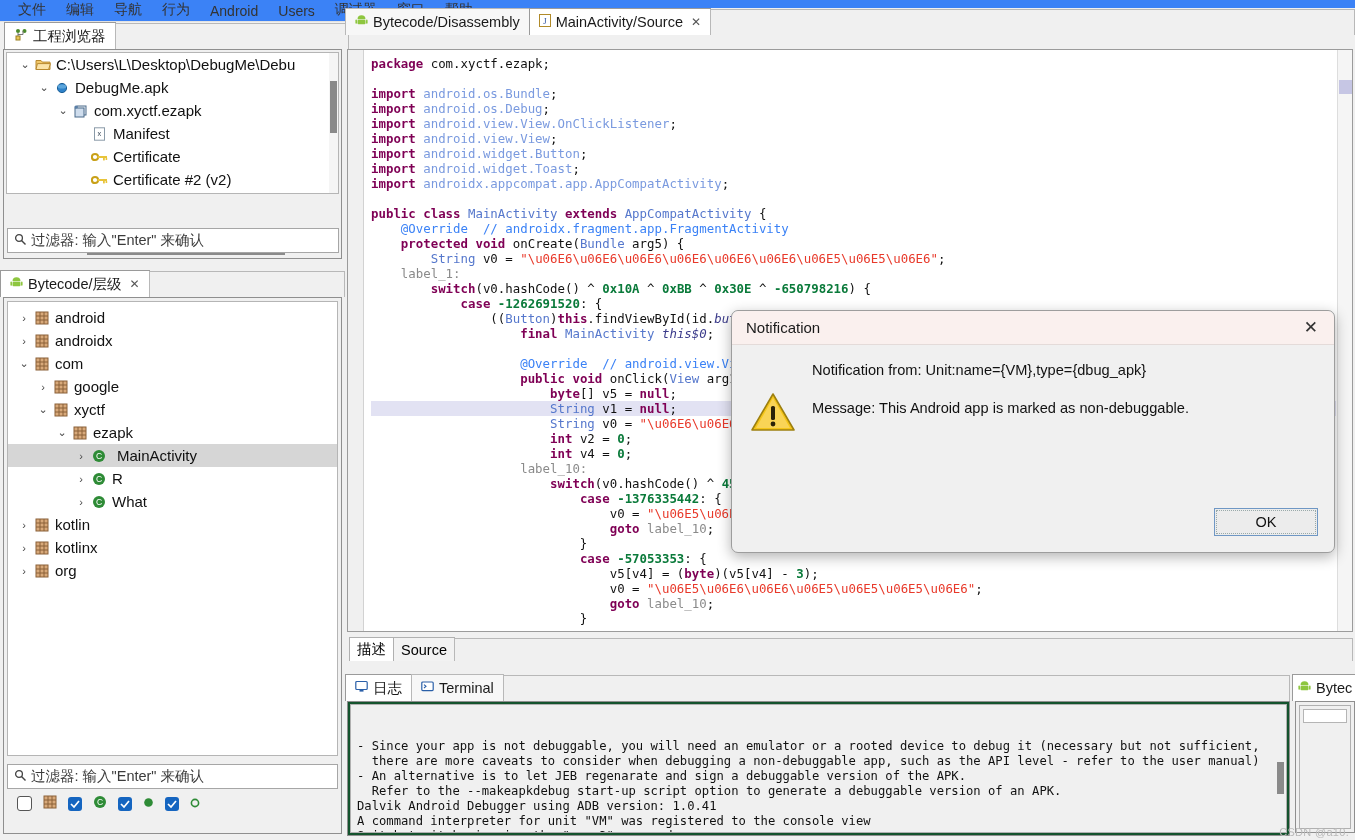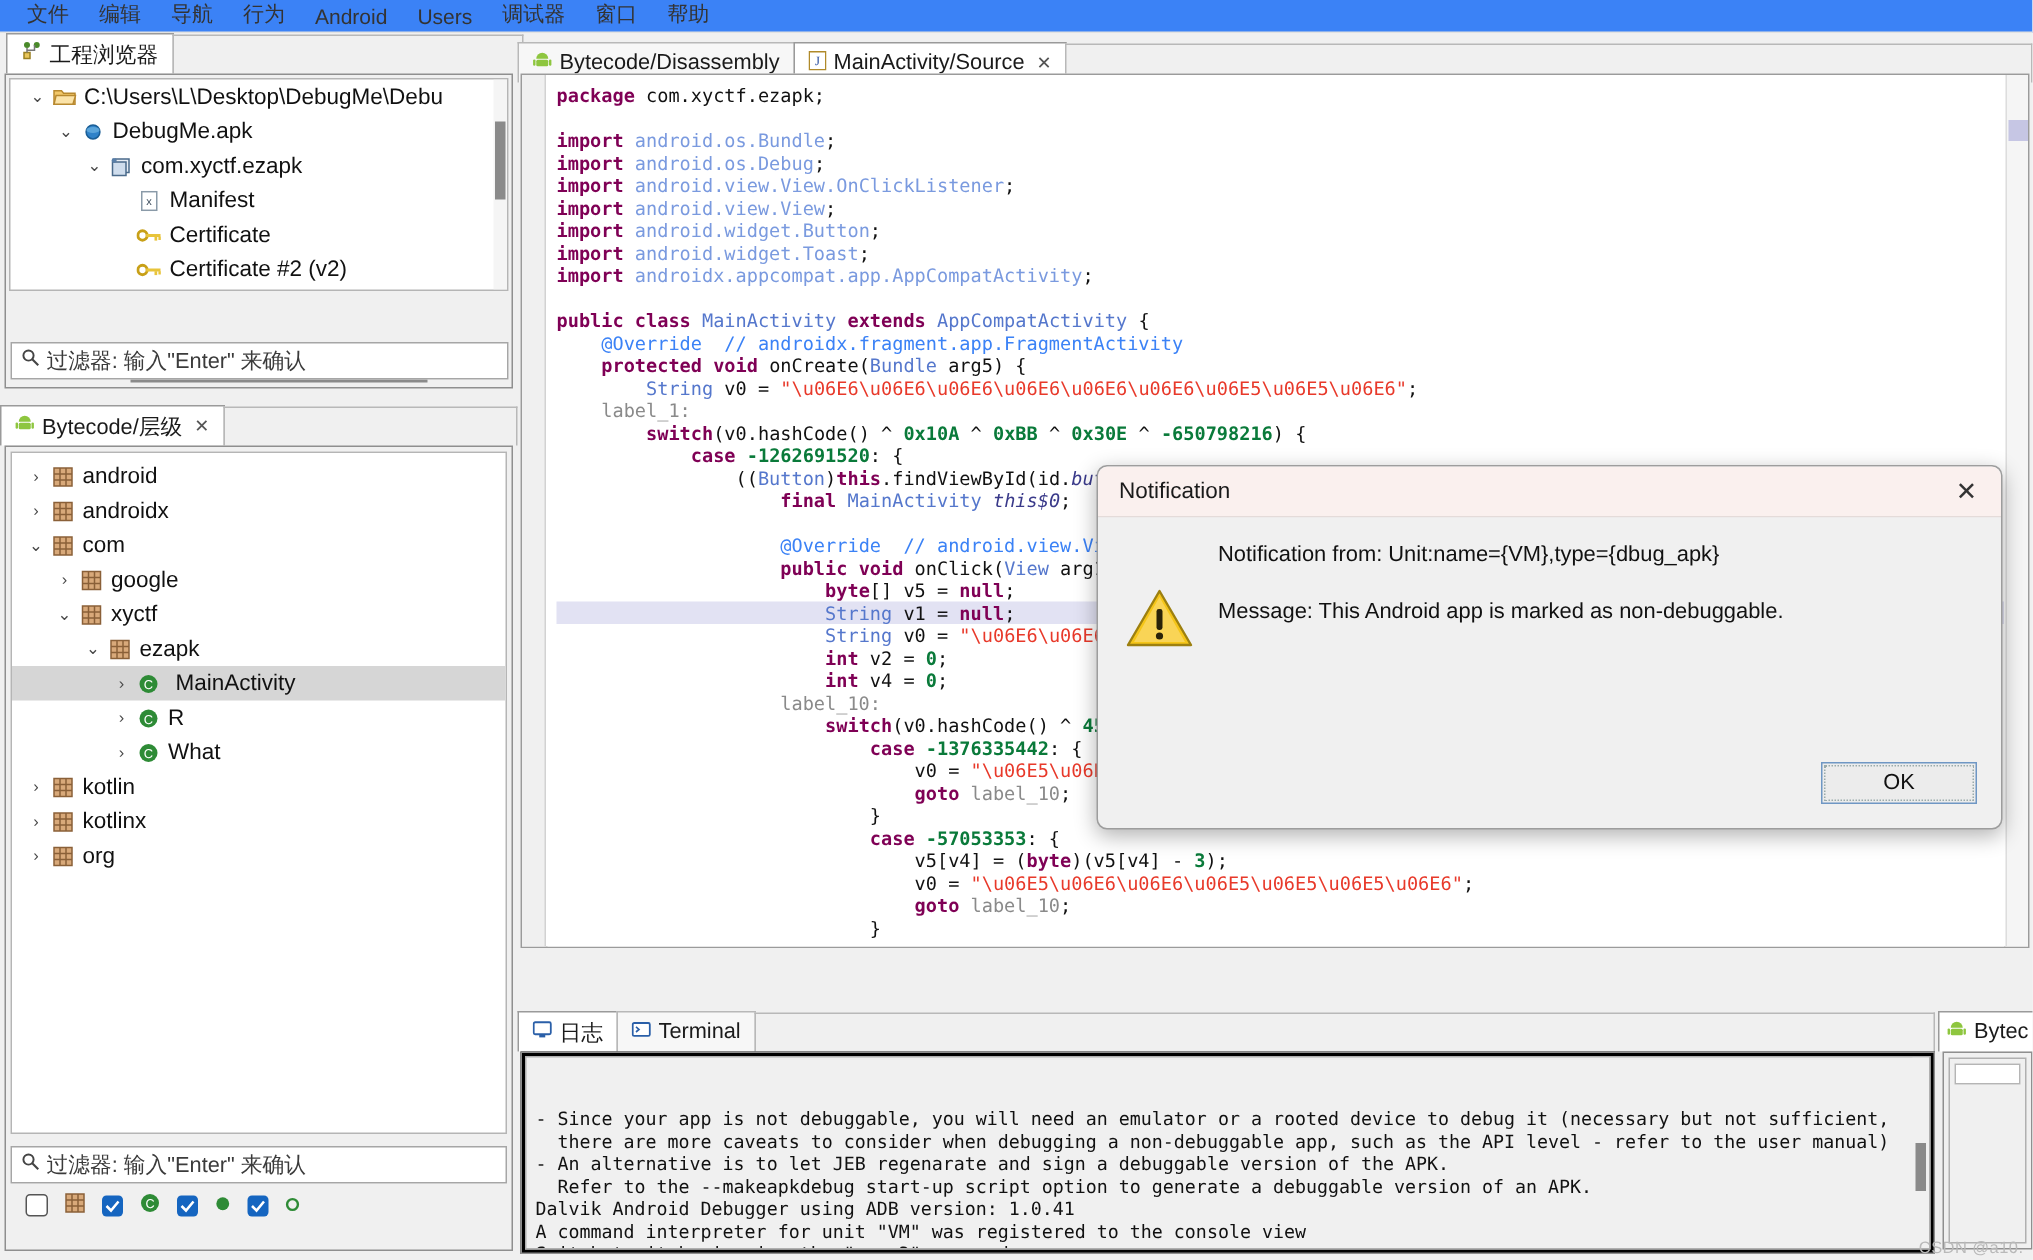--- a/index.html
+++ b/index.html
@@ -86,21 +86,21 @@
     position: absolute; left: 3px; top: 297px; width: 339px; height: 537px;
     background: #f0f0f0; border: 1px solid #8f8f8f; padding: 3px;
   }
   #hier-tree {
     width: 100%; height: 455px; background: #fff; border: 1px solid #b5b5b5;
     overflow: hidden; padding-top: 4px;
   }
   .check-row { display: flex; align-items: center; gap: 11px; padding: 6px 0 0 10px; }
 
   
-  #edit-tab { left: 345px; top: 28px; width: 1010px; }
+  #edit-tab { left: 345px; top: 8px; width: 1010px; }
   #edit-outer {
     position: absolute; left: 347px; top: 49px; width: 1006px; height: 583px;
     background: #fff; border: 1px solid #9b9b9b;
   }
   #gutter {
     position: absolute; left: 0; top: 0; width: 16px; height: 100%;
     background: #f0f0f0; border-right: 1px solid #d2d2d2;
   }
   #code {
     position: absolute; left: 17px; top: 0; right: 16px; bottom: 0;
@@ -130,21 +130,21 @@
     height: 24px; display: flex; align-items: center; padding: 0 7px;
     font-size: 14.5px; border: 1px solid #b0b0b0; border-bottom: none;
     background: #f2f2f2; margin-right: -1px; white-space: nowrap;
   }
   .subtab.active { background: #fff; }
 
   
   #log-tab { left: 345px; top: 674px; width: 945px; }
   #log-outer {
     position: absolute; left: 347px; top: 701px; width: 943px; height: 135px;
-    background: #000000; border: 1px solid #8f8f8f; padding: 2px;
+    background: #14532d; border: 1px solid #8f8f8f; padding: 2px;
   }
   #log-inner {
     position: relative; width: 100%; height: 100%;
     background: #f0f0f0; border: 1px solid #b0b0b0;
     font-family: "DejaVu Sans Mono", monospace;
     font-size: 12.2px; line-height: 15px;
     padding: 4px 6px; white-space: pre; overflow: hidden; color: #111;
   }
   #log-vsb { position: absolute; right: 0; top: 0; width: 11px; height: 100%; background: #f0f0f0; }
   #log-vsb .thumb { position: absolute; left: 2px; top: 57px; width: 7px; height: 32px; background: #8a8a8a; }
@@ -560,20 +560,25 @@
   </div>
 
   <div id="edit-outer">
     <div id="gutter"></div>
     <div id="code"><div class="cl"><span class="kw">package</span><span class="plain"> com.xyctf.ezapk;</span></div><div class="cl">&nbsp;</div><div class="cl"><span class="kw">import</span><span class="typ2"> android.os.Bundle</span><span class="plain">;</span></div><div class="cl"><span class="kw">import</span><span class="typ2"> android.os.Debug</span><span class="plain">;</span></div><div class="cl"><span class="kw">import</span><span class="typ2"> android.view.View.OnClickListener</span><span class="plain">;</span></div><div class="cl"><span class="kw">import</span><span class="typ2"> android.view.View</span><span class="plain">;</span></div><div class="cl"><span class="kw">import</span><span class="typ2"> android.widget.Button</span><span class="plain">;</span></div><div class="cl"><span class="kw">import</span><span class="typ2"> android.widget.Toast</span><span class="plain">;</span></div><div class="cl"><span class="kw">import</span><span class="typ2"> androidx.appcompat.app.AppCompatActivity</span><span class="plain">;</span></div><div class="cl">&nbsp;</div><div class="cl"><span class="kw">public class </span><span class="typ">MainActivity</span><span class="kw"> extends </span><span class="typ">AppCompatActivity</span><span class="plain"> {</span></div><div class="cl"><span class="plain">    </span><span class="cmt">@Override  // androidx.fragment.app.FragmentActivity</span></div><div class="cl"><span class="plain">    </span><span class="kw">protected void </span><span class="plain">onCreate(</span><span class="typ">Bundle</span><span class="plain"> arg5) {</span></div><div class="cl"><span class="plain">        </span><span class="typ">String</span><span class="plain"> v0 = </span><span class="str">"\u06E6\u06E6\u06E6\u06E6\u06E6\u06E6\u06E5\u06E5\u06E6"</span><span class="plain">;</span></div><div class="cl"><span class="lbl">    label_1:</span></div><div class="cl"><span class="plain">        </span><span class="kw">switch</span><span class="plain">(v0.hashCode() ^ </span><span class="num">0x10A</span><span class="plain"> ^ </span><span class="num">0xBB</span><span class="plain"> ^ </span><span class="num">0x30E</span><span class="plain"> ^ </span><span class="num">-650798216</span><span class="plain">) {</span></div><div class="cl"><span class="plain">            </span><span class="kw">case </span><span class="num">-1262691520</span><span class="plain">: {</span></div><div class="cl"><span class="plain">                ((</span><span class="typ">Button</span><span class="plain">)</span><span class="kw">this</span><span class="plain">.findViewById(id.</span><span class="ital">butto</span></div><div class="cl"><span class="plain">                    </span><span class="kw">final </span><span class="typ">MainActivity</span><span class="plain"> </span><span class="ital">this$0</span><span class="plain">;</span></div><div class="cl">&nbsp;</div><div class="cl"><span class="plain">                    </span><span class="cmt">@Override  // android.view.View</span></div><div class="cl"><span class="plain">                    </span><span class="kw">public void </span><span class="plain">onClick(</span><span class="typ">View</span><span class="plain"> arg14)</span></div><div class="cl"><span class="plain">                        </span><span class="kw">byte</span><span class="plain">[] v5 = </span><span class="kw">null</span><span class="plain">;</span></div><div class="cl hl"><span class="plain">                        </span><span class="typ">String</span><span class="plain"> v1 = </span><span class="kw">null</span><span class="plain">;</span></div><div class="cl"><span class="plain">                        </span><span class="typ">String</span><span class="plain"> v0 = </span><span class="str">"\u06E6\u06E6\u06</span></div><div class="cl"><span class="plain">                        </span><span class="kw">int</span><span class="plain"> v2 = </span><span class="num">0</span><span class="plain">;</span></div><div class="cl"><span class="plain">                        </span><span class="kw">int</span><span class="plain"> v4 = </span><span class="num">0</span><span class="plain">;</span></div><div class="cl"><span class="lbl">                    label_10:</span></div><div class="cl"><span class="plain">                        </span><span class="kw">switch</span><span class="plain">(v0.hashCode() ^ </span><span class="num">454</span></div><div class="cl"><span class="plain">                            </span><span class="kw">case </span><span class="num">-1376335442</span><span class="plain">: {</span></div><div class="cl"><span class="plain">                                v0 = </span><span class="str">"\u06E5\u06E6"</span><span class="plain">;</span></div><div class="cl"><span class="plain">                                </span><span class="kw">goto </span><span class="lbl">label_10</span><span class="plain">;</span></div><div class="cl"><span class="plain">                            }</span></div><div class="cl"><span class="plain">                            </span><span class="kw">case </span><span class="num">-57053353</span><span class="plain">: {</span></div><div class="cl"><span class="plain">                                v5[v4] = (</span><span class="kw">byte</span><span class="plain">)(v5[v4] - </span><span class="num">3</span><span class="plain">);</span></div><div class="cl"><span class="plain">                                v0 = </span><span class="str">"\u06E5\u06E6\u06E6\u06E5\u06E5\u06E5\u06E6"</span><span class="plain">;</span></div><div class="cl"><span class="plain">                                </span><span class="kw">goto </span><span class="lbl">label_10</span><span class="plain">;</span></div><div class="cl"><span class="plain">                            }</span></div></div>
     <div id="edit-vsb">
       <div class="mark" style="top:30px;"></div>
     </div>
   </div>
 
+  <div class="tabstrip" id="sub-tab">
+    <div class="subtab active">描述</div>
+    <div class="subtab">Source</div>
+    <div class="tabfill" style="height:23px;"></div>
+  </div>
 
   <div class="tabstrip" id="log-tab">
     <div class="tab active">
       <span class="ico">
         <svg width="13" height="13" viewBox="0 0 13 13">
             <rect x="0.8" y="1.5" width="11.4" height="8" rx="1" fill="#fff" stroke="#2a5fa8" stroke-width="1.2"></rect>
             <rect x="4.5" y="10" width="4" height="1.6" fill="#2a5fa8"></rect>
           </svg>
       </span>
       <span>日志</span>

